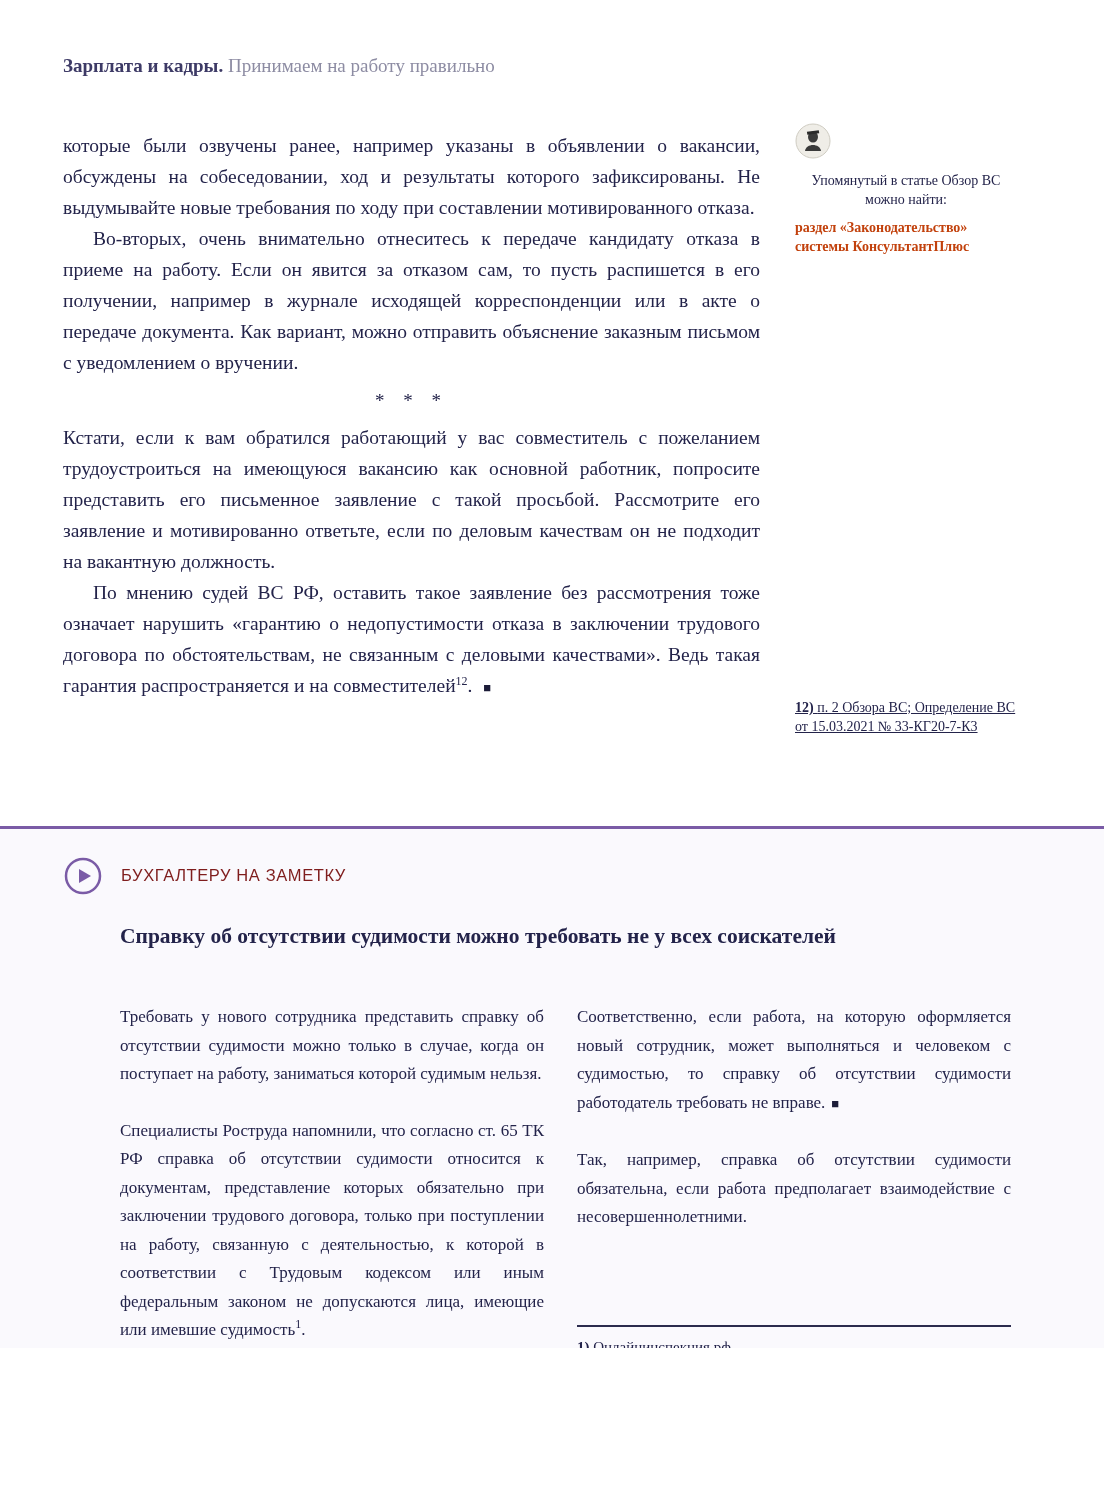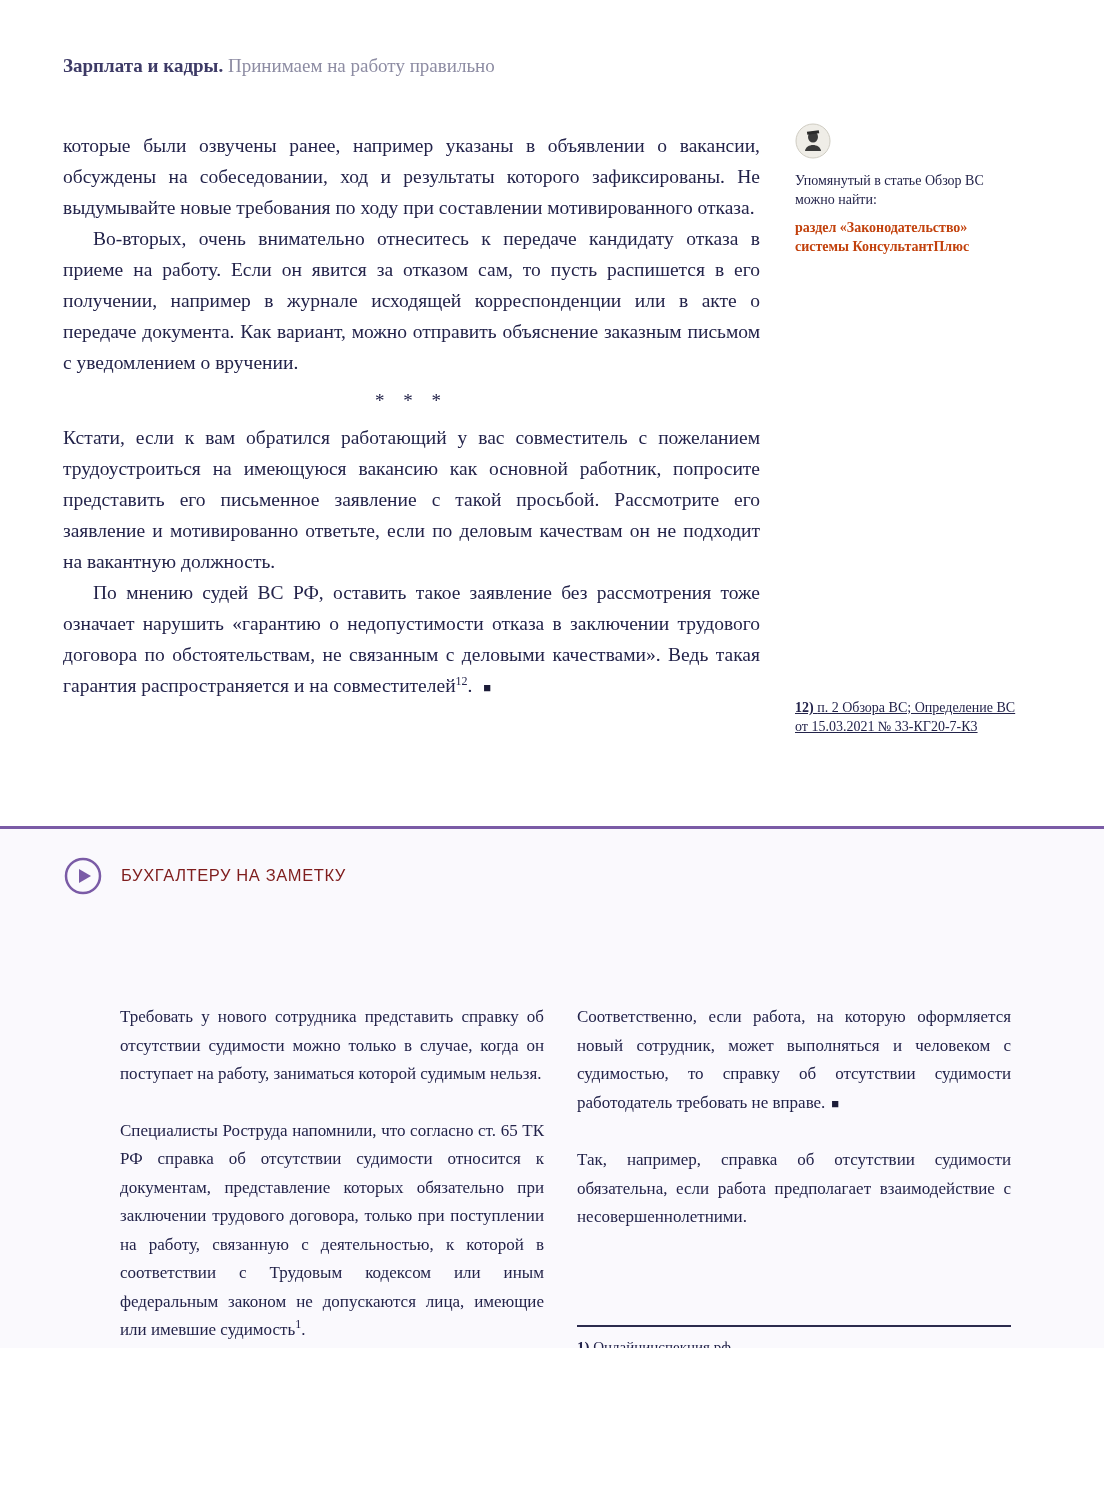--- a/index.html
+++ b/index.html
@@ -25,21 +25,21 @@
   }
   .article p { margin:0; }
   .article p.indent { text-indent:30px; }
   .stars { text-align:center; letter-spacing:7px; margin:7px 0 6px; font-size:19px; color:#23234a; }
   sup { font-size:12px; line-height:0; }
   .endmark { font-size:13px; margin-left:6px; color:#1c1c38; }
 
   
   .side-note { position:absolute; left:795px; top:123px; width:222px; }
   .side-icon { width:36px; height:36px; display:block; margin-bottom:12px; }
-  .side-text { font-size:14px; line-height:19px; color:#23234a; }
+  .side-text { font-size:14px; line-height:19px; color:#23234a;text-align:center; }
   .side-bold { font-size:14px; line-height:19px; font-weight:bold; color:#c2410c; margin-top:9px; }
 
   .side-footnote { position:absolute; left:795px; top:698px; width:228px; font-size:14px; line-height:19px; color:#23234a;text-decoration:underline; }
   .fn-num { font-weight:bold; }
 
   
   .divider { position:absolute; left:0; top:826px; width:1104px; height:3px; background:#7a5ba6; }
   .note-box { position:absolute; left:0; top:829px; width:1104px; height:671px; background:#faf9fd; }
 
   .play-icon { position:absolute; left:64px; top:857px; width:38px; height:38px; }
@@ -101,20 +101,21 @@
 
   <section class="note-box"></section>
 
   <svg class="play-icon" viewBox="0 0 38 38">
     <circle cx="19" cy="19" r="17" fill="none" stroke="#7a5ba6" stroke-width="2.5"></circle>
     <path d="M15 12 L27 19 L15 26 Z" fill="#7a5ba6"></path>
   </svg>
 
   <div class="kicker">БУХГАЛТЕРУ НА ЗАМЕТКУ</div>
 
+  <div class="note-heading">Справку об отсутствии судимости можно требовать не у всех соискателей</div>
 
   <div class="col col-left">
     <p>Требовать у нового сотрудника представить справку об отсутствии судимости можно только в случае, когда он поступает на работу, заниматься которой судимым нельзя.</p>
     <p><span>Специалисты Роструда напомнили, что согласно ст. 65 ТК РФ справка об отсутствии судимости относится к документам, представление которых обязательно при заключении трудового договора, только при поступлении на работу, связанную с деятельностью, к которой в соответствии с Трудовым кодексом или иным федеральным законом не допускаются лица, имеющие или имевшие судимость</span><sup>1</sup><span>.</span></p>
   </div>
 
   <div class="col col-right">
     <p><span>Соответственно, если работа, на которую оформляется новый сотрудник, может выполняться и человеком с судимостью, то справку об отсутствии судимости работодатель требовать не вправе.</span><span class="endmark">■</span></p>
     <p>Так, например, справка об отсутствии судимости обязательна, если работа предполагает взаимодействие с несовершеннолетними.</p>
   </div>

